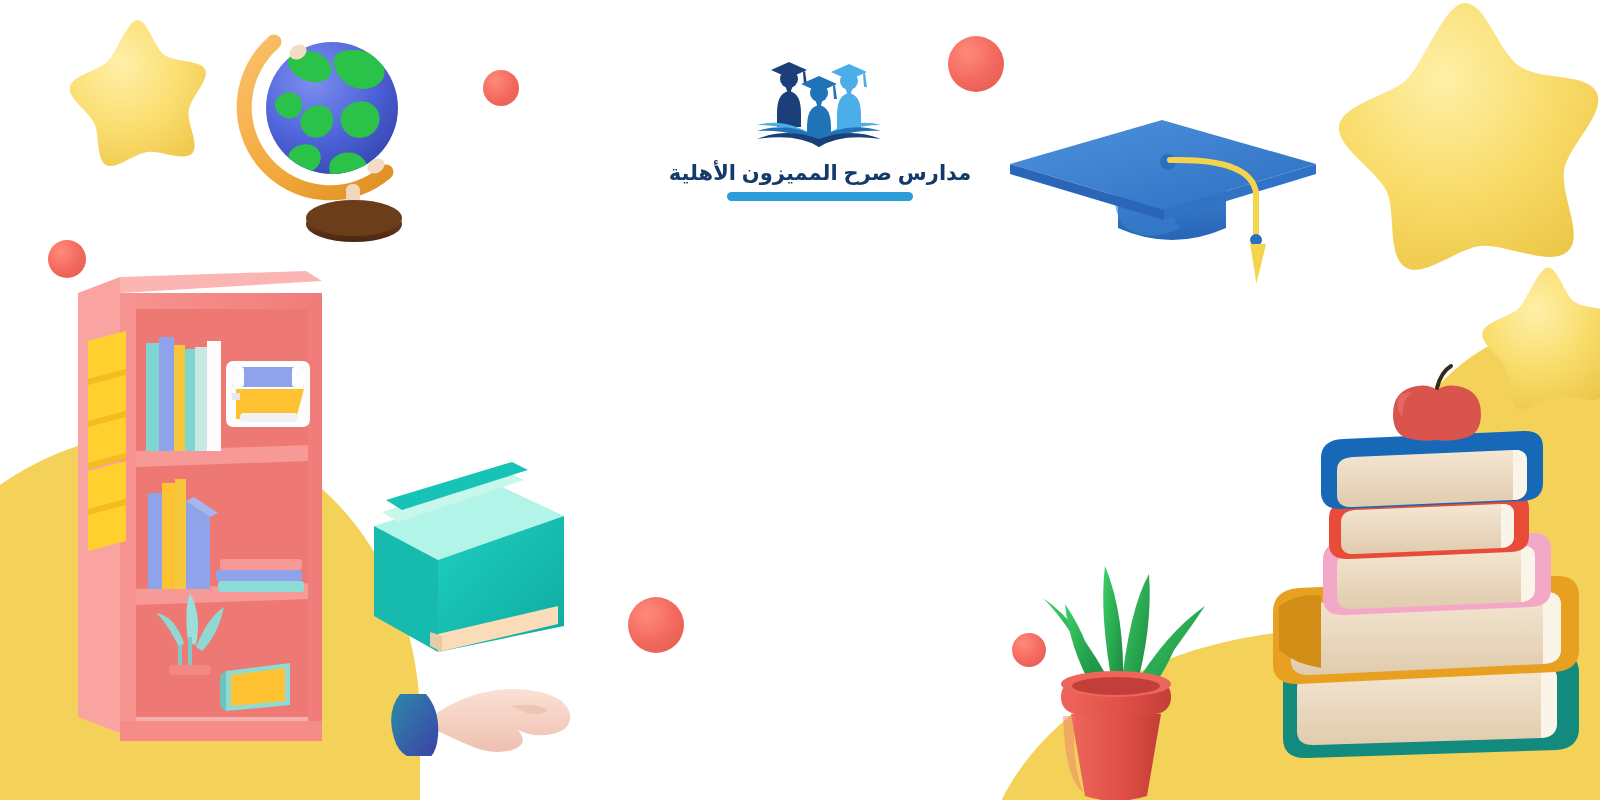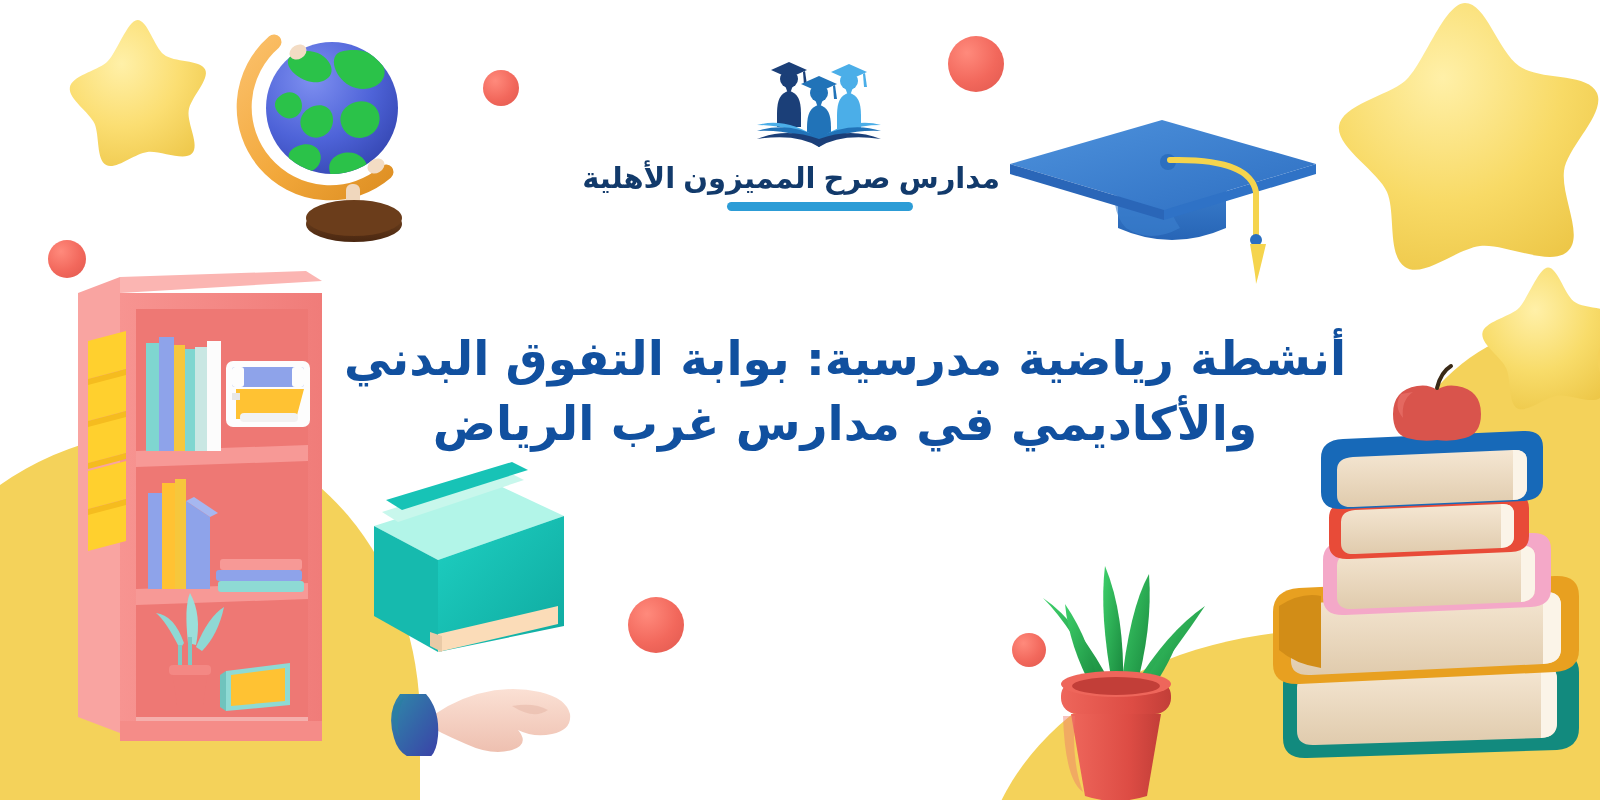--- a/index.html
+++ b/index.html
@@ -32,21 +32,21 @@
   .ball{position:absolute;border-radius:50%;z-index:6;
         background:radial-gradient(circle at 34% 30%, #FF8A7C 0%, #F2685C 55%, #E0584E 100%);}
 
   
   .star{position:absolute;z-index:3;}
 
   
   #logo{position:absolute;left:640px;top:55px;width:360px;z-index:12;text-align:center;}
   #logo-mark{width:150px;height:100px;margin:0 auto;display:block;}
   #logo-text{
-    font-size:29px;font-weight:bold;color:#123A6B;
+    font-size:21px;font-weight:bold;color:#123A6B;
     letter-spacing:0px;margin-top:6px;white-space:nowrap;
     direction:rtl;
   }
   #logo-rule{
     width:186px;height:9px;border-radius:5px;
     background:#2C9CD6;margin:7px auto 0;
   }
 
   
   #headline{
@@ -409,15 +409,14 @@
         <path d="M74 92 q-22 -14 -62 -8 q30 -12 62 0 z" fill="#1B3F78"></path>
         <path d="M74 92 q22 -22 62 -22 q-30 -8 -62 14 z" fill="#4BAEE8"></path>
         <path d="M74 92 q22 -18 62 -16 q-30 -10 -62 6 z" fill="#2173B8"></path>
         <path d="M74 92 q22 -14 62 -8 q-30 -12 -62 0 z" fill="#1B3F78"></path>
       </g>
     </svg>
     <div id="logo-text">مدارس صرح المميزون الأهلية</div>
     <div id="logo-rule"></div>
   </div>
 
-  <h1 id="headline">أنشطة رياضية مدرسية: بوابة التفوق البدني والأكاديمي في مدارس غرب الرياض</h1>
 
 </div>
 
 </body></html>

